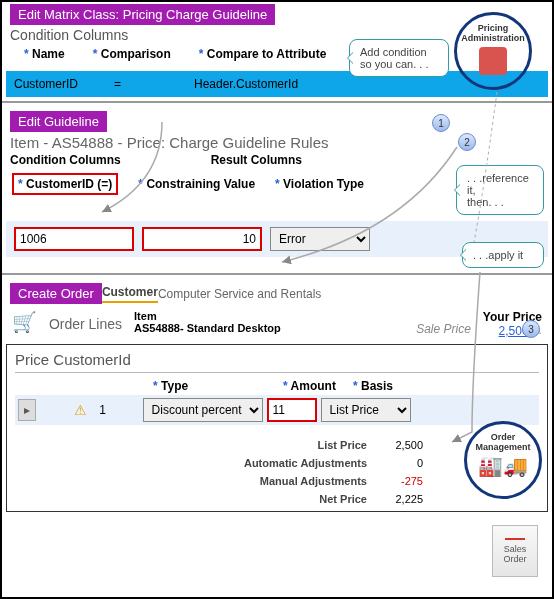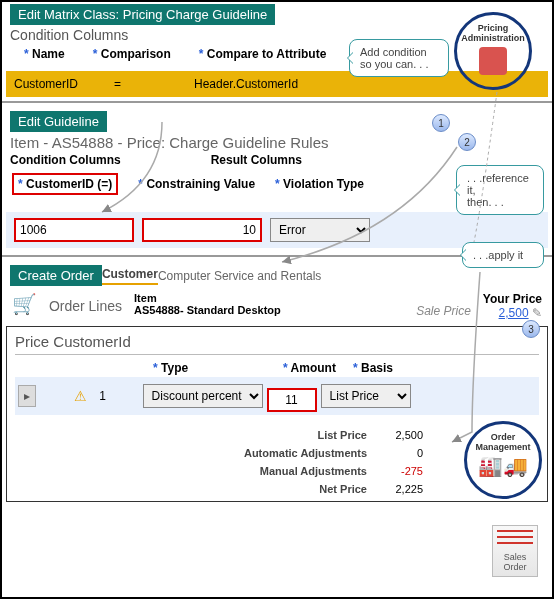--- a/index.html
+++ b/index.html
@@ -1,22 +1,22 @@
 <!DOCTYPE html>
 <html><head>
 <meta charset="utf-8">
 <style>
 *{box-sizing:border-box;margin:0;padding:0;font-family:Arial,Helvetica,sans-serif}
 body{width:554px;height:599px;background:#fff;border:2px solid #000;position:relative;font-size:12px;overflow:hidden}
-.tab{display:inline-block;background:#0f766e;color:#fff;padding:3px 8px;font-size:13px}
+.tab{display:inline-block;background:#a21caf;color:#fff;padding:3px 8px;font-size:13px}
 .sec{padding:4px 8px}
 .sub{font-size:14px;color:#555;margin:2px 0}
 .req::before{content:"* ";color:#2a5fd8}
 .col-hdr{font-weight:bold;font-size:12px}
-.blue-row{background:#eab308;padding:6px 8px;display:flex;align-items:flex-start}
+.blue-row{background:#0ea5e9;padding:6px 8px;display:flex;align-items:flex-start}
 .blue-row2{background:#e8f0fc;padding:6px 8px;display:flex;align-items:center;gap:8px}
 input[type=text]{border:1px solid #888;padding:3px 4px;font-size:12px}
 .red-box{border:2px solid #d00!important}
 select{border:1px solid #888;padding:3px 4px;font-size:12px}
 .step-num{display:inline-flex;width:18px;height:18px;border-radius:50%;background:linear-gradient(#dce9ff,#9bb8ec);border:1px solid #6a8cc7;align-items:center;justify-content:center;font-size:10px;color:#333;position:absolute}
 .callout{position:absolute;background:#fff;border:1px solid #379aa0;border-radius:8px;padding:6px 10px;font-size:11px;color:#444;box-shadow:0 0 0 rgba(0,0,0,0)}
 .callout::after{content:"";position:absolute;left:-9px;top:50%;margin-top:-6px;border:6px solid transparent;border-right-color:#379aa0}
 .callout::before{content:"";position:absolute;left:-7px;top:50%;margin-top:-5px;border:5px solid transparent;border-right-color:#fff;z-index:1}
 .ring{position:absolute;width:78px;height:78px;border:3px solid #13367a;border-radius:50%;display:flex;flex-direction:column;align-items:center;justify-content:flex-start;padding-top:8px;font-size:9px;color:#333;text-align:center}
 .ring-icon{width:28px;height:28px;background:#d9534f;border-radius:4px;margin-top:4px}
@@ -30,21 +30,21 @@
 .pencil{color:#888;cursor:pointer}
 .tbl-row{display:flex;align-items:center;background:#e8f0fc;padding:3px;gap:4px}
 .warn{color:#e6a100;font-size:14px}
 .arrow-btn{background:#ddd;border:1px solid #aaa;width:18px;height:22px;display:flex;align-items:center;justify-content:center;color:#555}
 .totals{display:flex;flex-direction:column;align-items:flex-end;gap:6px;margin-top:14px;padding-right:116px}
 .trow{display:flex;gap:16px;font-size:11px;align-items:center}
 .trow .lbl{width:140px;text-align:right;font-weight:bold;color:#444}
 .trow .val{width:40px;text-align:right}
 .neg{color:#c00}
 svg.conn{position:absolute;pointer-events:none}
-.sticky{position:absolute;right:14px;bottom:20px;width:46px;height:52px;background:linear-gradient(#f8f8f8,#e6e6e6);border:1px solid #bbb;display:flex;flex-direction:column;align-items:center;justify-content:space-between;padding:4px;font-size:9px;color:#555}
+.sticky{position:absolute;right:14px;bottom:20px;width:46px;height:52px;background:linear-gradient(#f8f8f8,#e6e6e6);border:1px solid #bbb;display:flex;flex-direction:column;align-items:center;justify-content:space-between;padding:12px;font-size:9px;color:#555}
 .sticky .bars{width:100%;height:14px;background:repeating-linear-gradient(180deg,#d0342c 0 2px,transparent 2px 6px)}
 </style>
 </head>
 <body>
 
 <div class="sec" style="padding-top:2px">
   <span class="tab">Edit Matrix Class: Pricing Charge Guideline</span>
   <div class="sub">Condition Columns</div>
   <div style="display:flex;gap:28px;padding:2px 14px">
     <span class="col-hdr req">Name</span>
@@ -79,21 +79,21 @@
   <div style="display:flex;gap:90px">
     <span class="col-hdr">Condition Columns</span>
     <span class="col-hdr">Result Columns</span>
   </div>
   <div style="display:flex;gap:20px;padding:6px 2px;align-items:center">
     <span class="col-hdr req red-box" style="padding:2px 4px">CustomerID (=)</span>
     <span class="col-hdr req">Constraining Value</span>
     <span class="col-hdr req">Violation Type</span>
   </div>
 </div>
-<div class="blue-row2" style="margin:7px 4px">
+<div class="blue-row2" style="margin:16px 4px">
   <input type="text" class="red-box" style="width: 120px;" value="1006">
   <input type="text" class="red-box" style="width: 120px; text-align: right;" value="10">
   <select style="width:100px">
     <option>Error</option>
   </select>
 </div>
 
 <span class="step-num" style="top:131px;left:456px">2</span>
 
 <div class="callout" style="top:163px;left:454px;width:88px">
@@ -138,21 +138,21 @@
     <span class="col-hdr req" style="width:70px">Amount</span>
     <span class="col-hdr req">Basis</span>
   </div>
   <div class="tbl-row">
     <div class="arrow-btn">▸</div>
     <div style="width:30px"></div>
     <span class="warn">⚠</span>
     <span style="width:24px;text-align:center">1</span>
     <div style="width:20px"></div>
     <select style="width:120px"><option>Discount percent</option></select>
-    <input type="text" class="red-box" style="width: 50px; text-align: center; margin-top: 8px;" value="11">
+    <input type="text" class="red-box" style="width: 50px; text-align: left;" value="11">
     <select style="width:90px"><option>List Price</option></select>
   </div>
 
   <div class="totals">
     <div class="trow">
         <span class="lbl">List Price</span>
         <span class="val">2,500</span>
       </div>
     <div class="trow">
         <span class="lbl">Automatic Adjustments</span>

